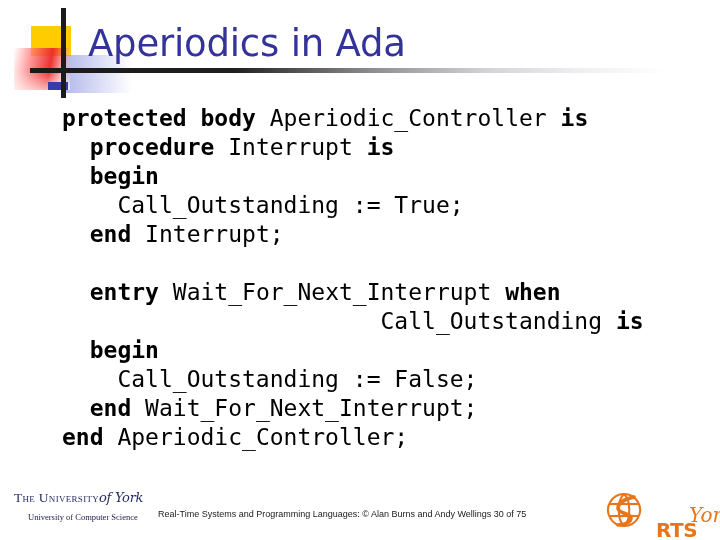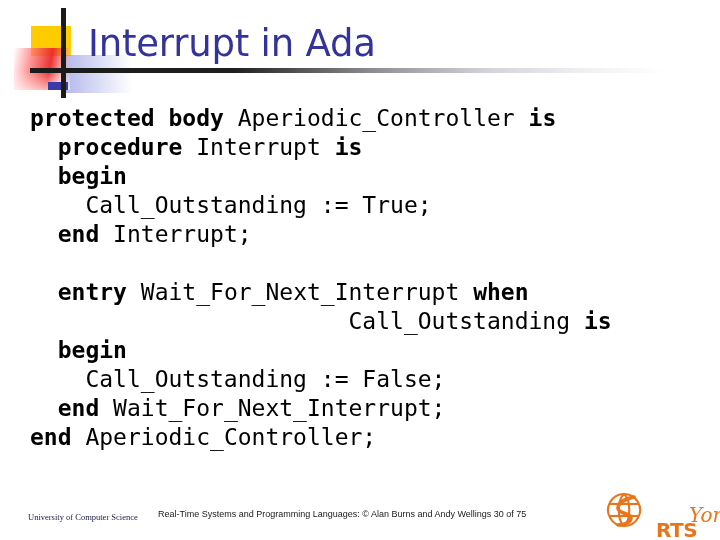--- a/index.html
+++ b/index.html
@@ -79,21 +79,21 @@
   #code-body {
     position: absolute;
     left: 30px; top: 104px;
     width: 660px;
     font-family: "DejaVu Sans Mono", monospace;
     font-size: 23px;
     line-height: 29px;
     color: #000000;
     white-space: pre;
   }
-  .code-line { white-space: pre; height: 29px; }
+  .code-line { white-space: pre; height: 29px; margin-left: 32px; }
   .code-line.blank { height: 29px; }
   .kw { font-weight: bold; }
   .id { font-weight: normal; }
 
   
   #footer-note {
     position: absolute;
     left: 158px; top: 509px;
     font-size: 9px;
     color: #1a1a1a;
@@ -169,28 +169,31 @@
 <body>
 
 <div id="slide-header">
   <div class="deco-yellow"></div>
   <div class="deco-bluefade"></div>
   <div class="deco-red"></div>
   <div class="deco-red-fade"></div>
   <div class="deco-blue-small"></div>
   <div class="deco-hbar"></div>
   <div class="deco-vbar"></div>
-  <div id="slide-title">Interrupt in Ada</div>
+  <div id="slide-title">Aperiodics in Ada</div>
 </div>
 
 <div id="code-body"><div class="code-line"><span class="kw">protected body</span> <span class="id">Aperiodic_Controller</span> <span class="kw">is</span></div><div class="code-line">  <span class="kw">procedure</span> <span class="id">Interrupt</span> <span class="kw">is</span></div><div class="code-line">  <span class="kw">begin</span></div><div class="code-line">    <span class="id">Call_Outstanding := True;</span></div><div class="code-line">  <span class="kw">end</span> <span class="id">Interrupt;</span></div><div class="code-line blank">&nbsp;</div><div class="code-line">  <span class="kw">entry</span> <span class="id">Wait_For_Next_Interrupt</span> <span class="kw">when</span></div><div class="code-line">                       <span class="id">Call_Outstanding</span> <span class="kw">is</span></div><div class="code-line">  <span class="kw">begin</span></div><div class="code-line">    <span class="id">Call_Outstanding := False;</span></div><div class="code-line">  <span class="kw">end</span> <span class="id">Wait_For_Next_Interrupt;</span></div><div class="code-line"><span class="kw">end</span> <span class="id">Aperiodic_Controller;</span></div></div>
 
 <div id="footer-note">Real-Time Systems and Programming Languages: © Alan Burns and Andy Wellings 30 of 75</div>
 
 <div id="york-logo">
+  <div class="york-top">
+    <span>The University</span><span class="york-script">of York</span>
+  </div>
   <div class="york-dept">University of Computer Science</div>
 </div>
 
 <div id="rts-logo">
   <svg id="rts-globe" viewBox="0 0 40 38">
     <g fill="none" stroke="#e8751a" stroke-width="2.1">
       <path d="M20 3 a16 16 0 1 0 0.1 0"></path>
       <path d="M20 3 c-7 6 -7 26 0 32"></path>
       <path d="M20 3 c7 6 7 26 0 32"></path>
       <path d="M5 13 h30"></path>

